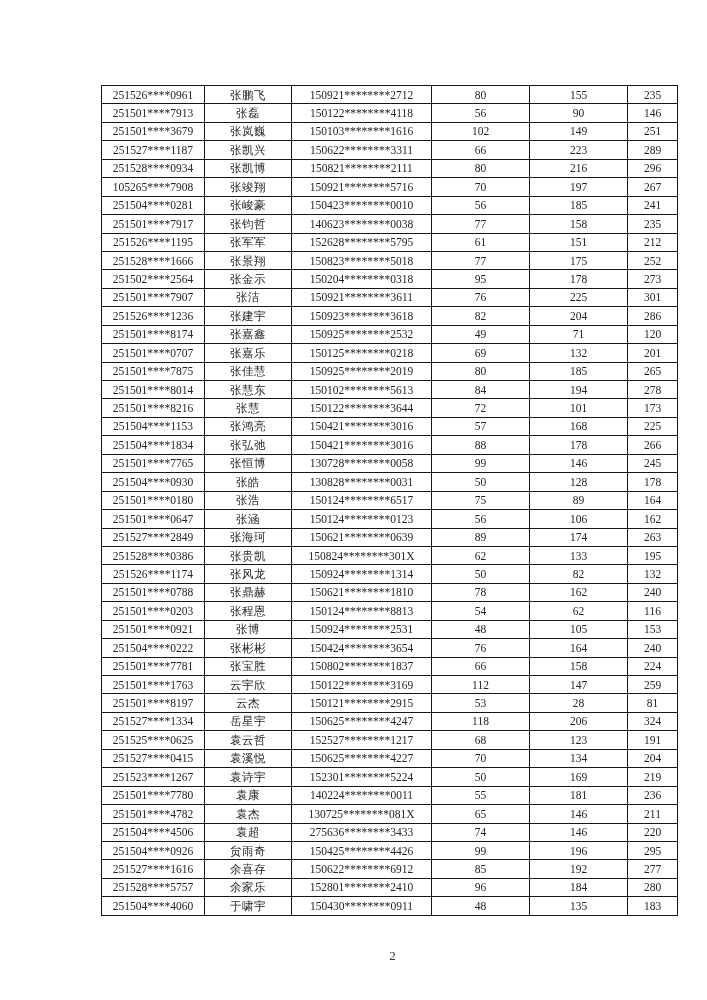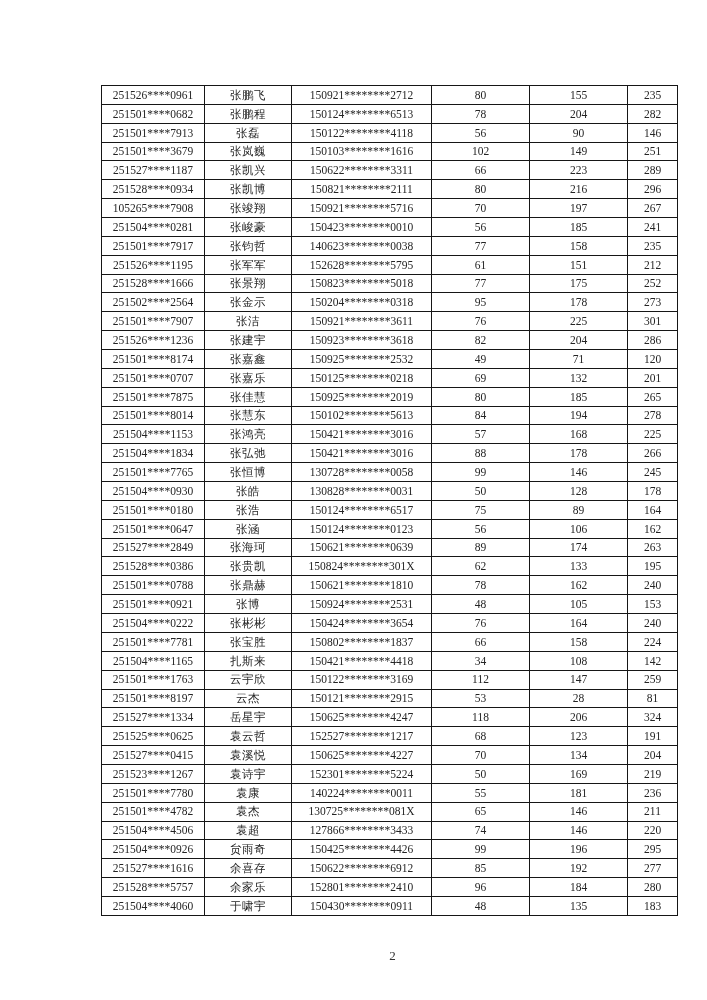--- a/index.html
+++ b/index.html
@@ -44,28 +44,20 @@
     <tbody id="table-body">
         <tr>
           <td>251526****0961</td>
           <td class="c-name">张鹏飞</td>
           <td>150921********2712</td>
           <td>80</td>
           <td>155</td>
           <td>235</td>
         </tr>
         <tr>
-          <td>251501****0682</td>
-          <td class="c-name">张鹏程</td>
-          <td>150124********6513</td>
-          <td>78</td>
-          <td>204</td>
-          <td>282</td>
-        </tr>
-        <tr>
           <td>251501****7913</td>
           <td class="c-name">张磊</td>
           <td>150122********4118</td>
           <td>56</td>
           <td>90</td>
           <td>146</td>
         </tr>
         <tr>
           <td>251501****3679</td>
           <td class="c-name">张岚巍</td>
@@ -180,20 +172,28 @@
         </tr>
         <tr>
           <td>251501****8014</td>
           <td class="c-name">张慧东</td>
           <td>150102********5613</td>
           <td>84</td>
           <td>194</td>
           <td>278</td>
         </tr>
         <tr>
+          <td>251501****8216</td>
+          <td class="c-name">张慧</td>
+          <td>150122********3644</td>
+          <td>72</td>
+          <td>101</td>
+          <td>173</td>
+        </tr>
+        <tr>
           <td>251504****1153</td>
           <td class="c-name">张鸿亮</td>
           <td>150421********3016</td>
           <td>57</td>
           <td>168</td>
           <td>225</td>
         </tr>
         <tr>
           <td>251504****1834</td>
           <td class="c-name">张弘弛</td>
@@ -244,28 +244,44 @@
         </tr>
         <tr>
           <td>251528****0386</td>
           <td class="c-name">张贵凯</td>
           <td>150824********301X</td>
           <td>62</td>
           <td>133</td>
           <td>195</td>
         </tr>
         <tr>
+          <td>251526****1174</td>
+          <td class="c-name">张风龙</td>
+          <td>150924********1314</td>
+          <td>50</td>
+          <td>82</td>
+          <td>132</td>
+        </tr>
+        <tr>
           <td>251501****0788</td>
           <td class="c-name">张鼎赫</td>
           <td>150621********1810</td>
           <td>78</td>
           <td>162</td>
           <td>240</td>
         </tr>
         <tr>
+          <td>251501****0203</td>
+          <td class="c-name">张程恩</td>
+          <td>150124********8813</td>
+          <td>54</td>
+          <td>62</td>
+          <td>116</td>
+        </tr>
+        <tr>
           <td>251501****0921</td>
           <td class="c-name">张博</td>
           <td>150924********2531</td>
           <td>48</td>
           <td>105</td>
           <td>153</td>
         </tr>
         <tr>
           <td>251504****0222</td>
           <td class="c-name">张彬彬</td>
@@ -276,28 +292,20 @@
         </tr>
         <tr>
           <td>251501****7781</td>
           <td class="c-name">张宝胜</td>
           <td>150802********1837</td>
           <td>66</td>
           <td>158</td>
           <td>224</td>
         </tr>
         <tr>
-          <td>251504****1165</td>
-          <td class="c-name">扎斯来</td>
-          <td>150421********4418</td>
-          <td>34</td>
-          <td>108</td>
-          <td>142</td>
-        </tr>
-        <tr>
           <td>251501****1763</td>
           <td class="c-name">云宇欣</td>
           <td>150122********3169</td>
           <td>112</td>
           <td>147</td>
           <td>259</td>
         </tr>
         <tr>
           <td>251501****8197</td>
           <td class="c-name">云杰</td>
@@ -350,21 +358,21 @@
           <td>251501****4782</td>
           <td class="c-name">袁杰</td>
           <td>130725********081X</td>
           <td>65</td>
           <td>146</td>
           <td>211</td>
         </tr>
         <tr>
           <td>251504****4506</td>
           <td class="c-name">袁超</td>
-          <td>127866********3433</td>
+          <td>275636********3433</td>
           <td>74</td>
           <td>146</td>
           <td>220</td>
         </tr>
         <tr>
           <td>251504****0926</td>
           <td class="c-name">贠雨奇</td>
           <td>150425********4426</td>
           <td>99</td>
           <td>196</td>

